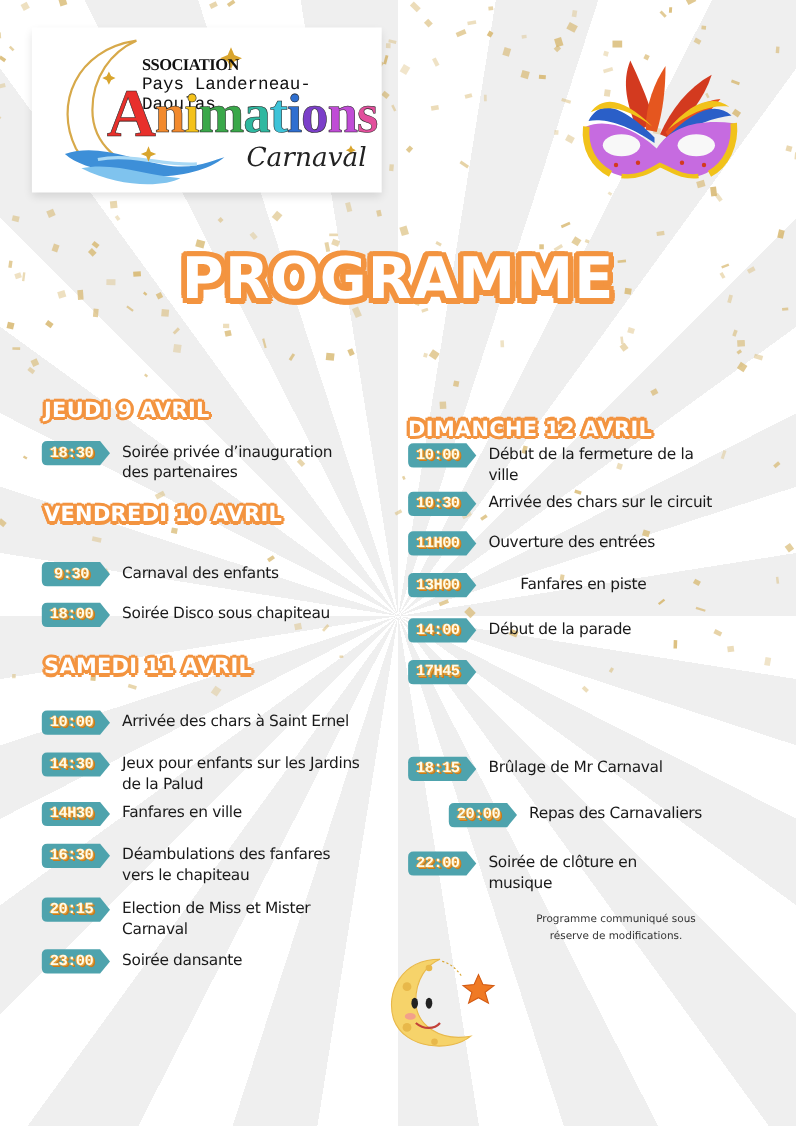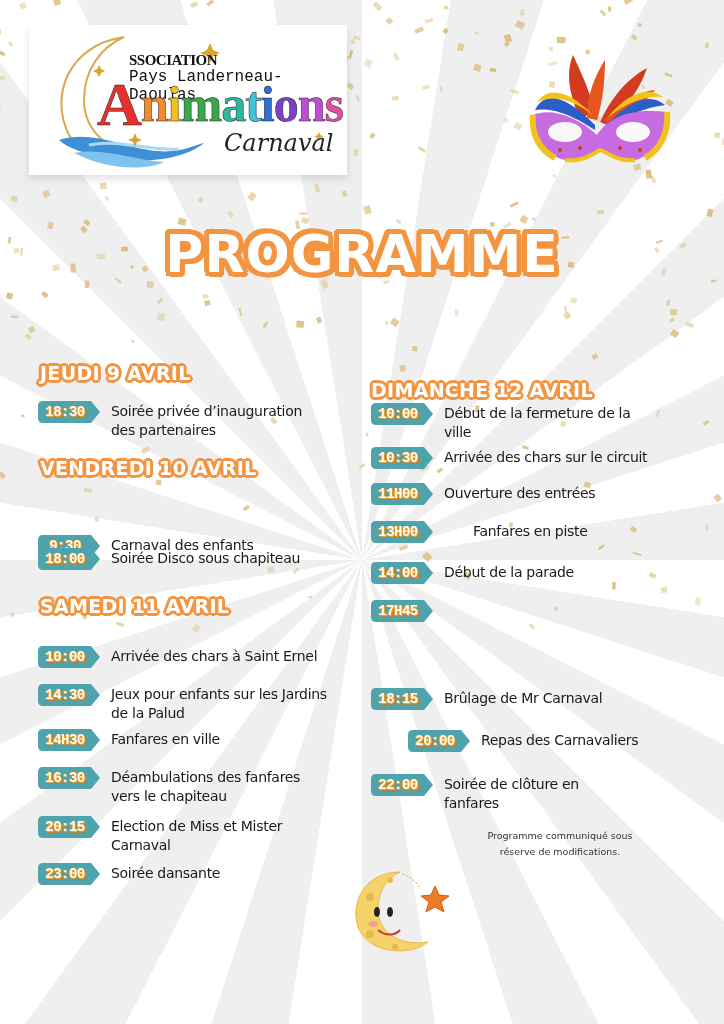--- a/index.html
+++ b/index.html
@@ -330,21 +330,21 @@
       <div class="badge">
            <svg class="shape" width="64" height="24" viewBox="0 0 64 24">
              <path d="M6 1 H54 L63 12 L54 23 H6 Q1 23 1 18 V6 Q1 1 6 1 Z" fill="#4ea3ad"></path>
            </svg>
            <span class="time">18:30</span>
          </div>
          <div class="ev-text" style="white-space:pre-line">Soirée privée d’inauguration
 des partenaires</div>
     </div>
     <div class="day-heading" style="left: 40px; top: 457px;">VENDREDI 10 AVRIL</div>
-    <div class="event" style="left: 37px; top: 510px; width: 320px; margin-top: 24px;">
+    <div class="event" style="left: 37px; top: 510px; width: 320px;">
       <div class="badge">
            <svg class="shape" width="64" height="24" viewBox="0 0 64 24">
              <path d="M6 1 H54 L63 12 L54 23 H6 Q1 23 1 18 V6 Q1 1 6 1 Z" fill="#4ea3ad"></path>
            </svg>
            <span class="time">9:30</span>
          </div>
          <div class="ev-text" style="white-space:pre-line">Carnaval des enfants</div>
     </div>
     <div class="event" style="left: 37px; top: 547px; width: 320px;">
       <div class="badge">
@@ -490,21 +490,21 @@
          <div class="ev-text" style="white-space:pre-line">Repas des Carnavaliers</div>
     </div>
     <div class="event" style="left: 370px; top: 773px; width: 340px;">
       <div class="badge">
            <svg class="shape" width="64" height="24" viewBox="0 0 64 24">
              <path d="M6 1 H54 L63 12 L54 23 H6 Q1 23 1 18 V6 Q1 1 6 1 Z" fill="#4ea3ad"></path>
            </svg>
            <span class="time">22:00</span>
          </div>
          <div class="ev-text" style="white-space:pre-line">Soirée de clôture en
-fanfares</div>
+musique</div>
     </div>
   </div>
 
 <div class="note">
   <div>Programme communiqué sous</div>
   <div>réserve de modifications.</div>
 </div>
 
 <svg class="moon" width="125" height="95" viewBox="0 0 125 95">
   <path d="M60 10 C25 10 10 40 18 65 C28 92 70 95 88 80 C60 85 38 70 38 48 C38 28 48 15 60 10 Z" fill="#f6d36a" stroke="#e8b84a" stroke-width="1"></path>

